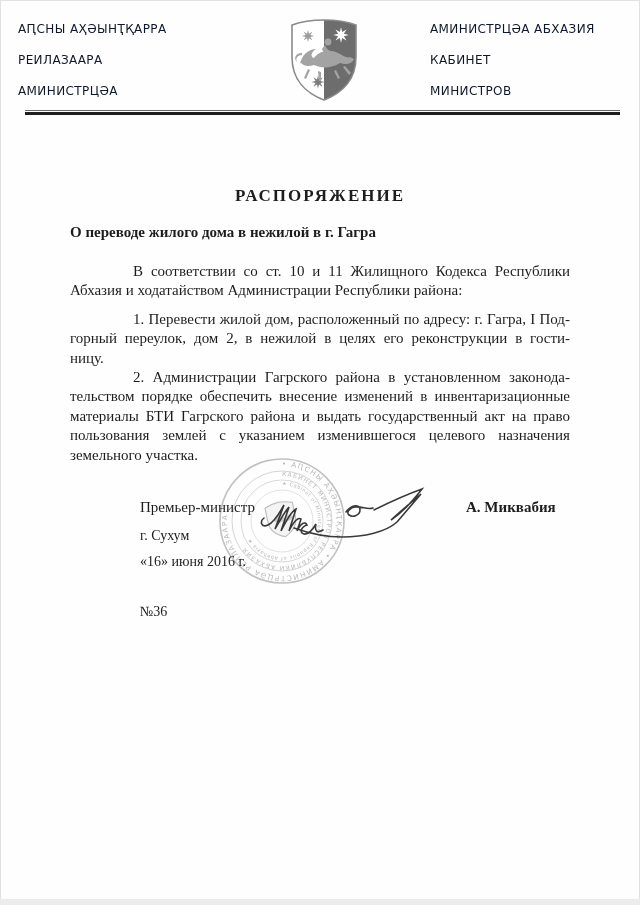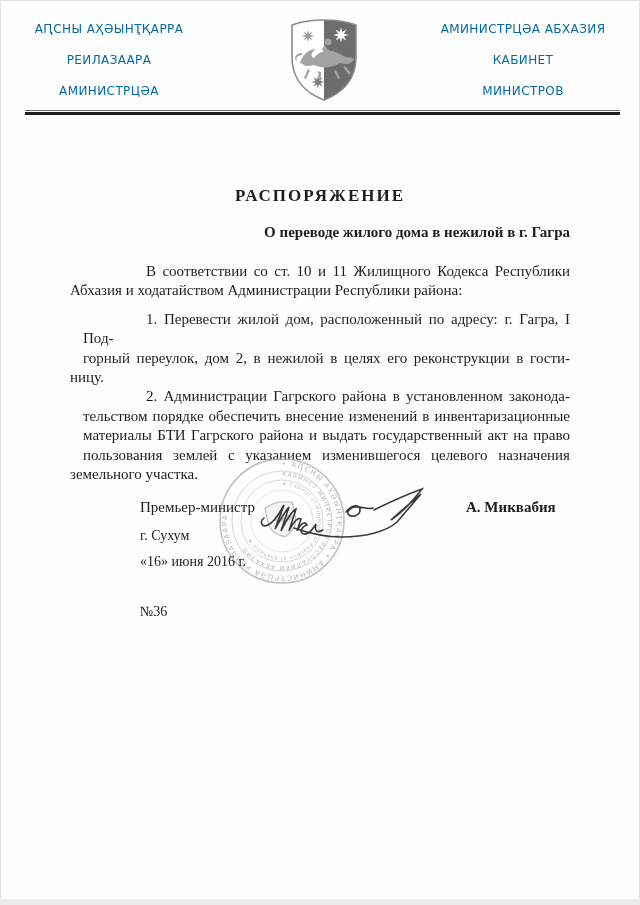--- a/index.html
+++ b/index.html
@@ -3,38 +3,38 @@
 <meta charset="utf-8">
 <style>
   html,body{margin:0;padding:0;background:#fff;}
   .page{
     position:relative;width:640px;height:905px;background:#fffefe;
     overflow:hidden;box-shadow:inset 0 0 0 1px #e2e2e2;
     font-family:"Liberation Serif", serif;color:#1d1d1d;
   }
   .scan-strip{position:absolute;left:0;bottom:0;width:640px;height:6px;background:#ececec;}
   
-  .hdr-col{position:absolute;top:22px;text-align:center;
-    font-family:"DejaVu Sans", sans-serif;font-size:12px;letter-spacing:.4px;color:#0369a1;}
+  .hdr-col{position:absolute;top:22px;text-align:left;
+    font-family:"DejaVu Sans", sans-serif;font-size:12px;letter-spacing:.4px;color:#0f172a;}
   .hdr-left{left:18px;width:182px;}
   .hdr-right{left:430px;width:186px;}
   .hdr-col .hl{height:31px;line-height:14px;}
   .emblem{position:absolute;left:288px;top:18px;width:72px;height:86px;}
   .rule{position:absolute;top:110px;left:25px;width:595px;}
   .rule .thin{height:1px;background:#6a6a6a;}
   .rule .thick{height:2.5px;background:#1f1f1f;margin-top:1px;}
   
   .title{position:absolute;top:186px;left:70px;width:500px;text-align:center;
     font-weight:bold;font-size:17px;letter-spacing:2px;}
-  .subject{position:absolute;top:224px;left:70px;width:500px;text-align:right;
+  .subject{position:absolute;top:224px;left:70px;width:500px;text-align:left;
     font-weight:bold;font-size:15px;}
   
   .body{position:absolute;top:262px;left:70px;width:500px;font-size:15px;}
   .bl{line-height:19.4px;white-space:normal;}
-  .jl{text-align:justify;text-align-last:justify;margin-left:13px;}
+  .jl{text-align:justify;text-align-last:justify;}
   .ind{text-indent:63px;}
   .pgap{height:9px;}
   
   .sig-post{position:absolute;left:140px;top:499px;font-weight:normal;font-size:15px;}
   .sig-name{position:absolute;left:466px;top:499px;font-weight:bold;font-size:15px;}
   .sig-city{position:absolute;left:140px;top:528px;font-size:14px;text-align:center;}
   .sig-date{position:absolute;left:140px;top:554px;font-size:14px;}
   .sig-num{position:absolute;left:140px;top:580px;font-size:14px;margin-top:24px;}
   .stamp{position:absolute;left:216px;top:455px;width:132px;height:132px;opacity:.8;}
   .stamp text{font-family:"DejaVu Sans", sans-serif;fill:#a9a9a9;}

